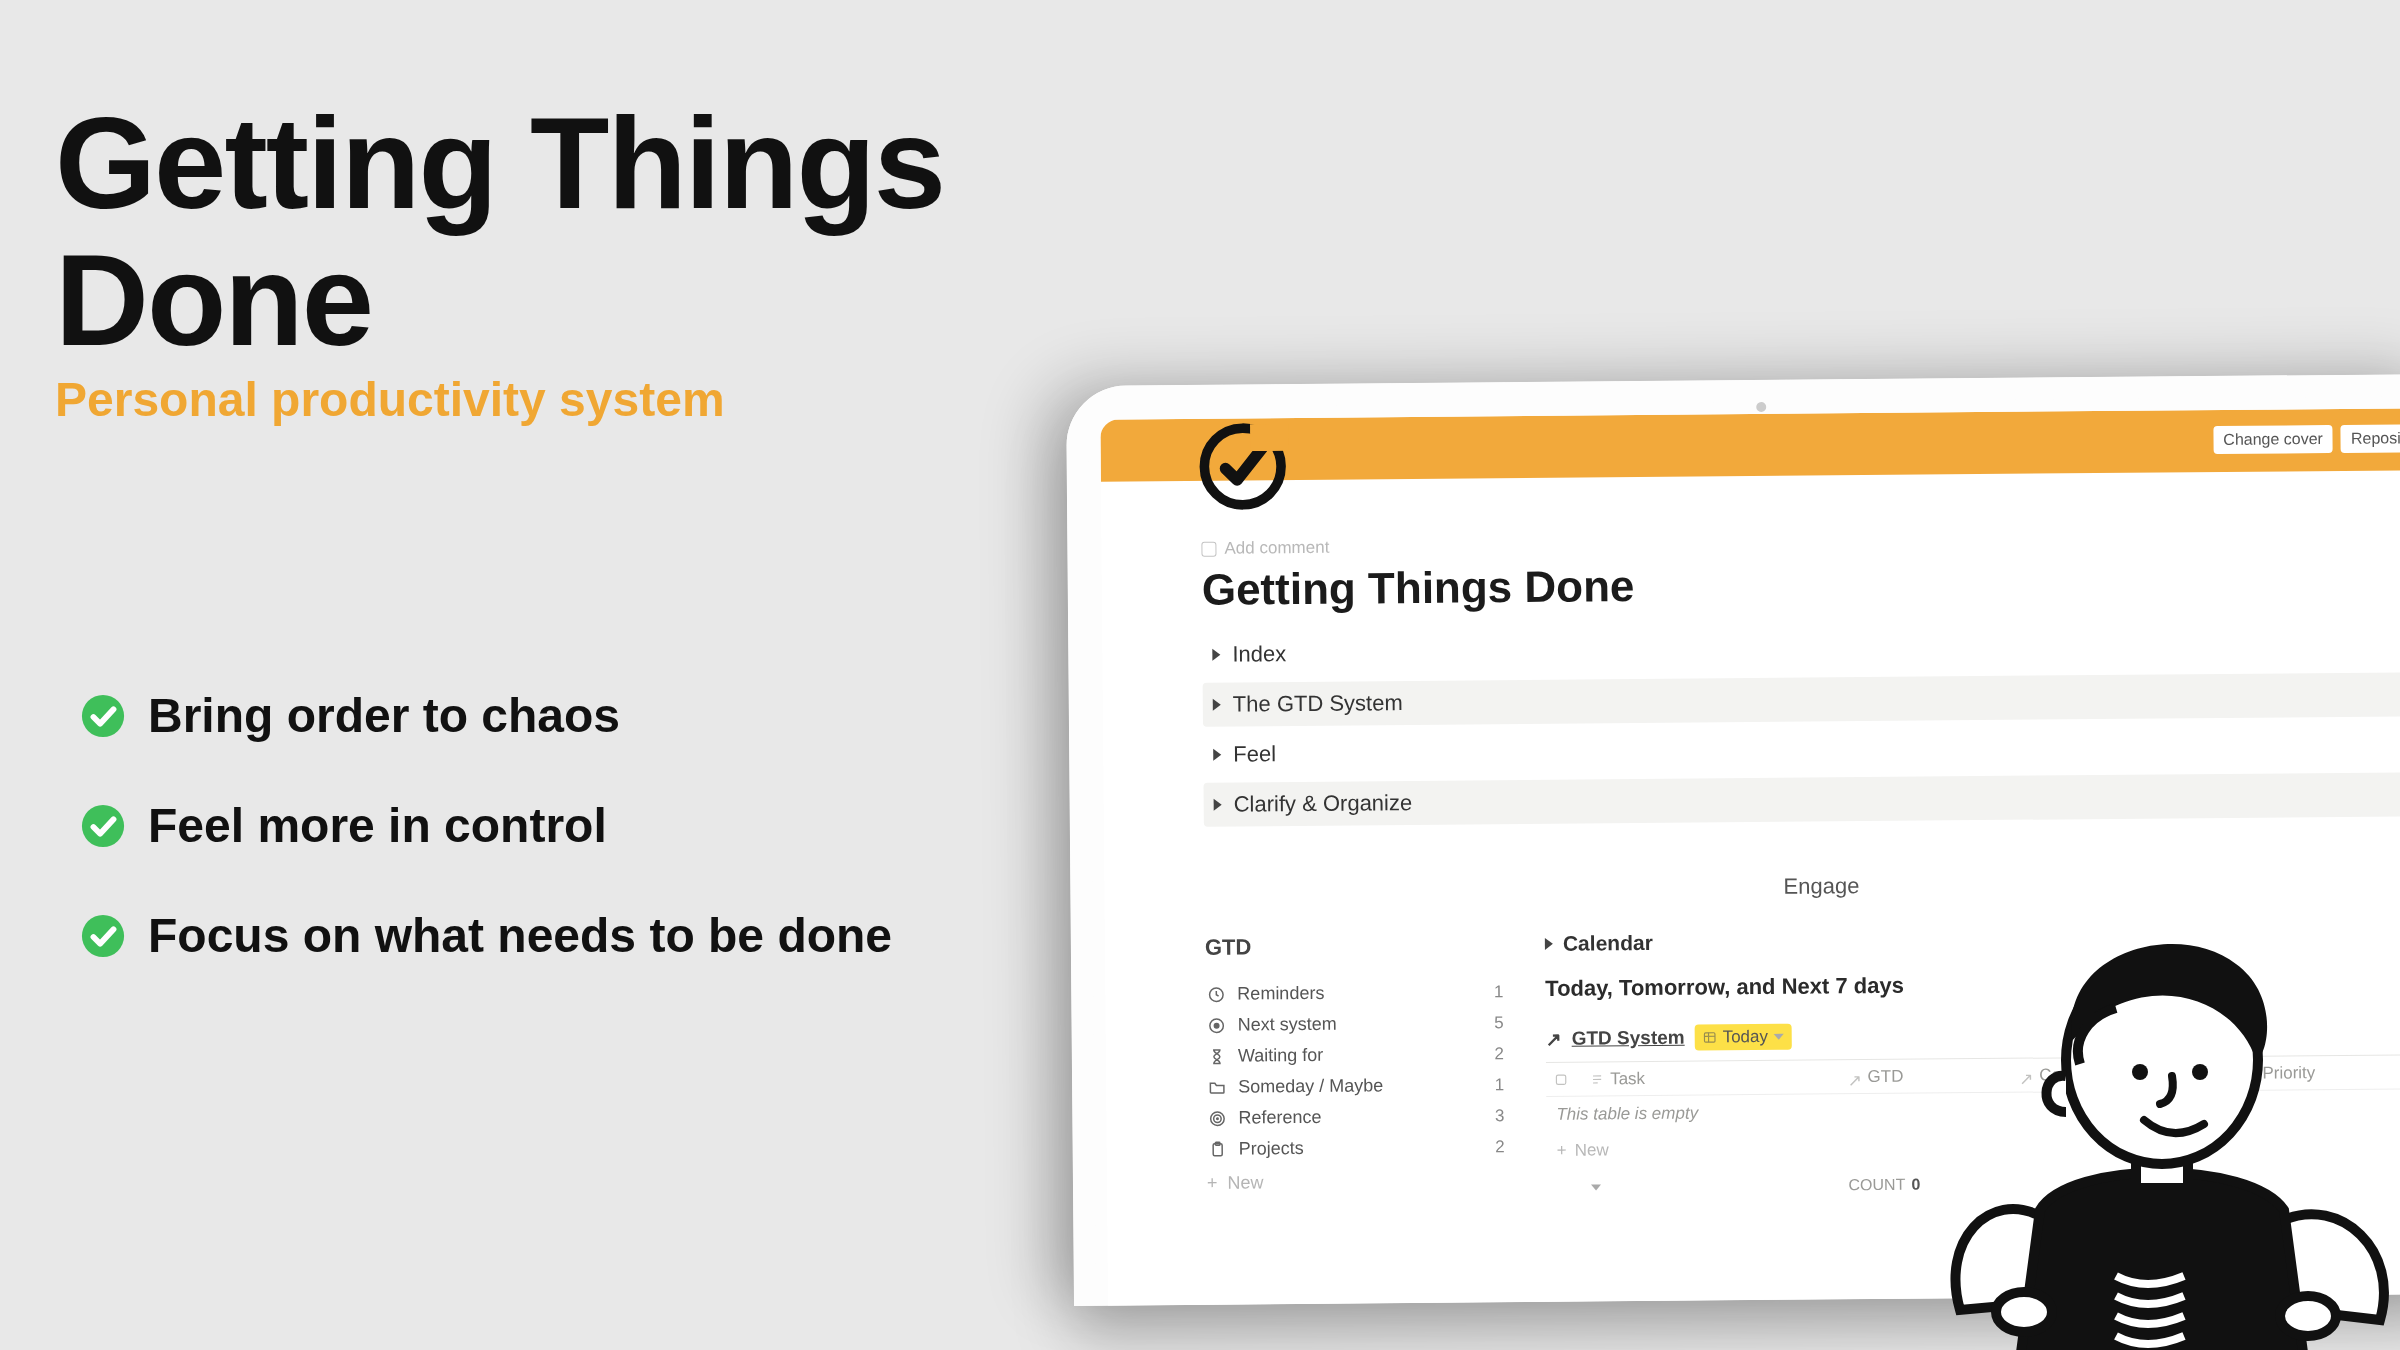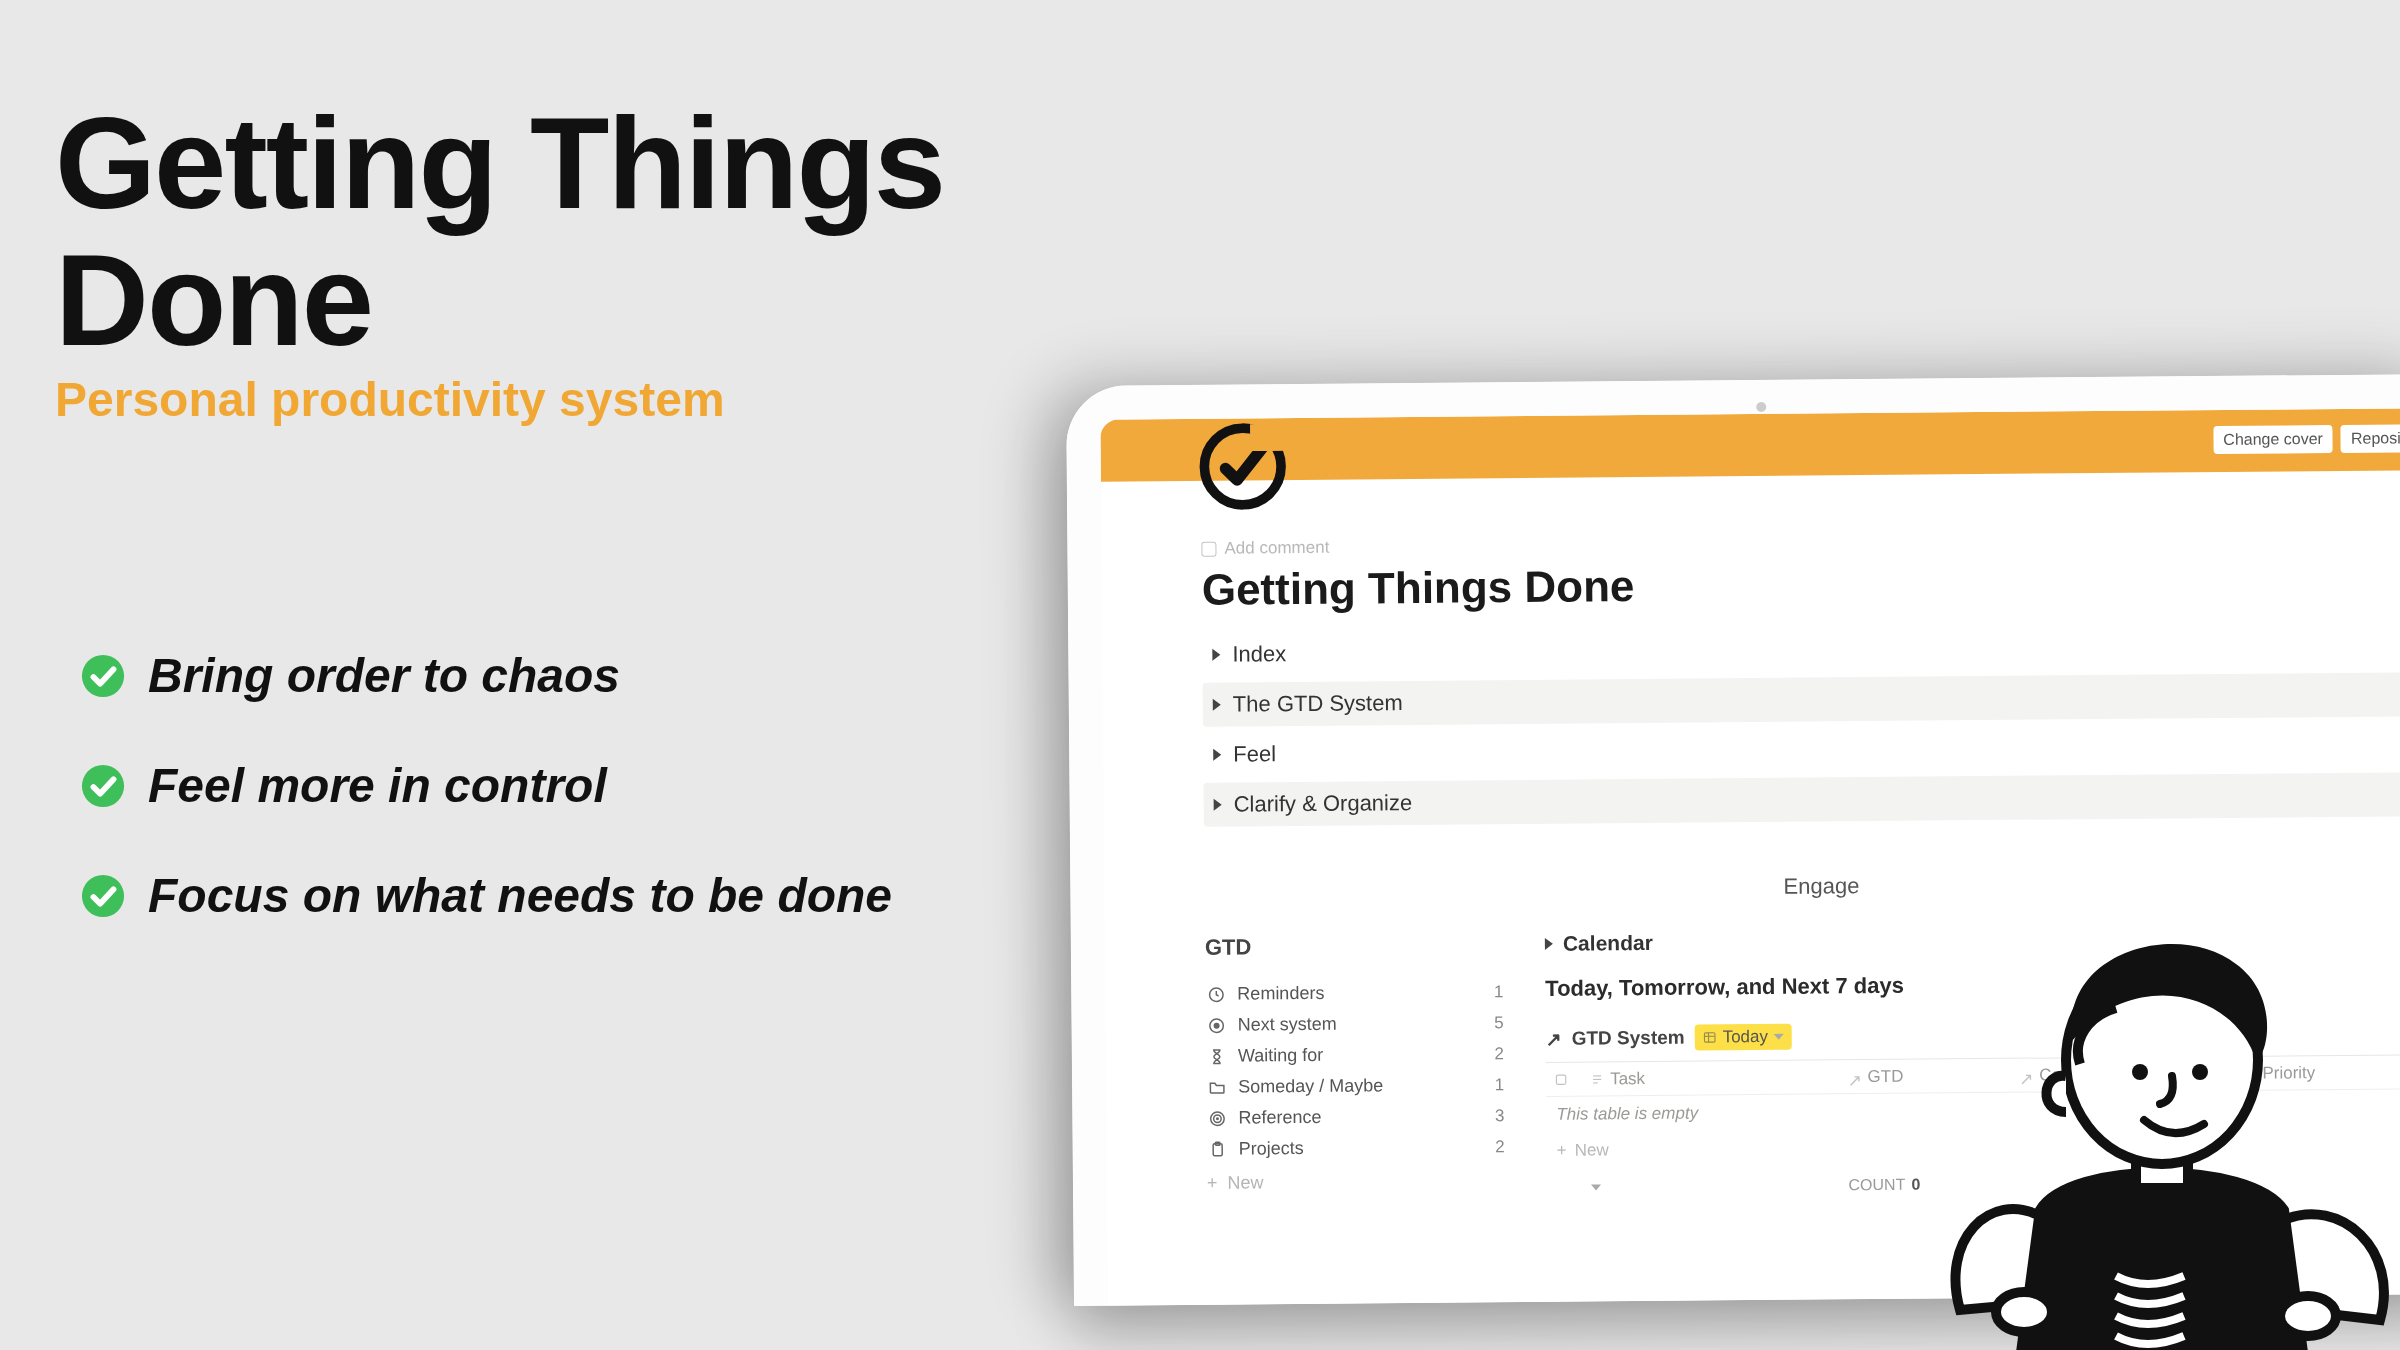--- a/index.html
+++ b/index.html
@@ -26,22 +26,21 @@
   }
   .hero-subtitle {
     font-size: 48px;
     font-weight: 700;
     color: #f0a733;
     margin-top: 4px;
   }
   .benefits {
     position: absolute;
     left: 80px;
-    top: 648px;
-    font-style: italic;
+    top: 688px;
   }
   .benefit {
     display: flex;
     align-items: center;
     gap: 22px;
     margin-bottom: 55px;
   }
   .benefit-text {
     font-size: 48px;
     font-weight: 700;
@@ -210,21 +209,21 @@
     margin-bottom: 24px;
   }
   .db-header {
     display: flex;
     align-items: center;
     gap: 10px;
     font-size: 19px;
     color: #444;
     margin-bottom: 10px;
   }
-  .db-source { font-weight: 700; }
+  .db-source { font-weight: 700; text-decoration: underline; }
   .db-view {
     display: inline-flex;
     align-items: center;
     gap: 6px;
     background: #fde047;
     padding: 3px 8px;
     border-radius: 4px;
     font-size: 17px;
     color: #555;
   }

